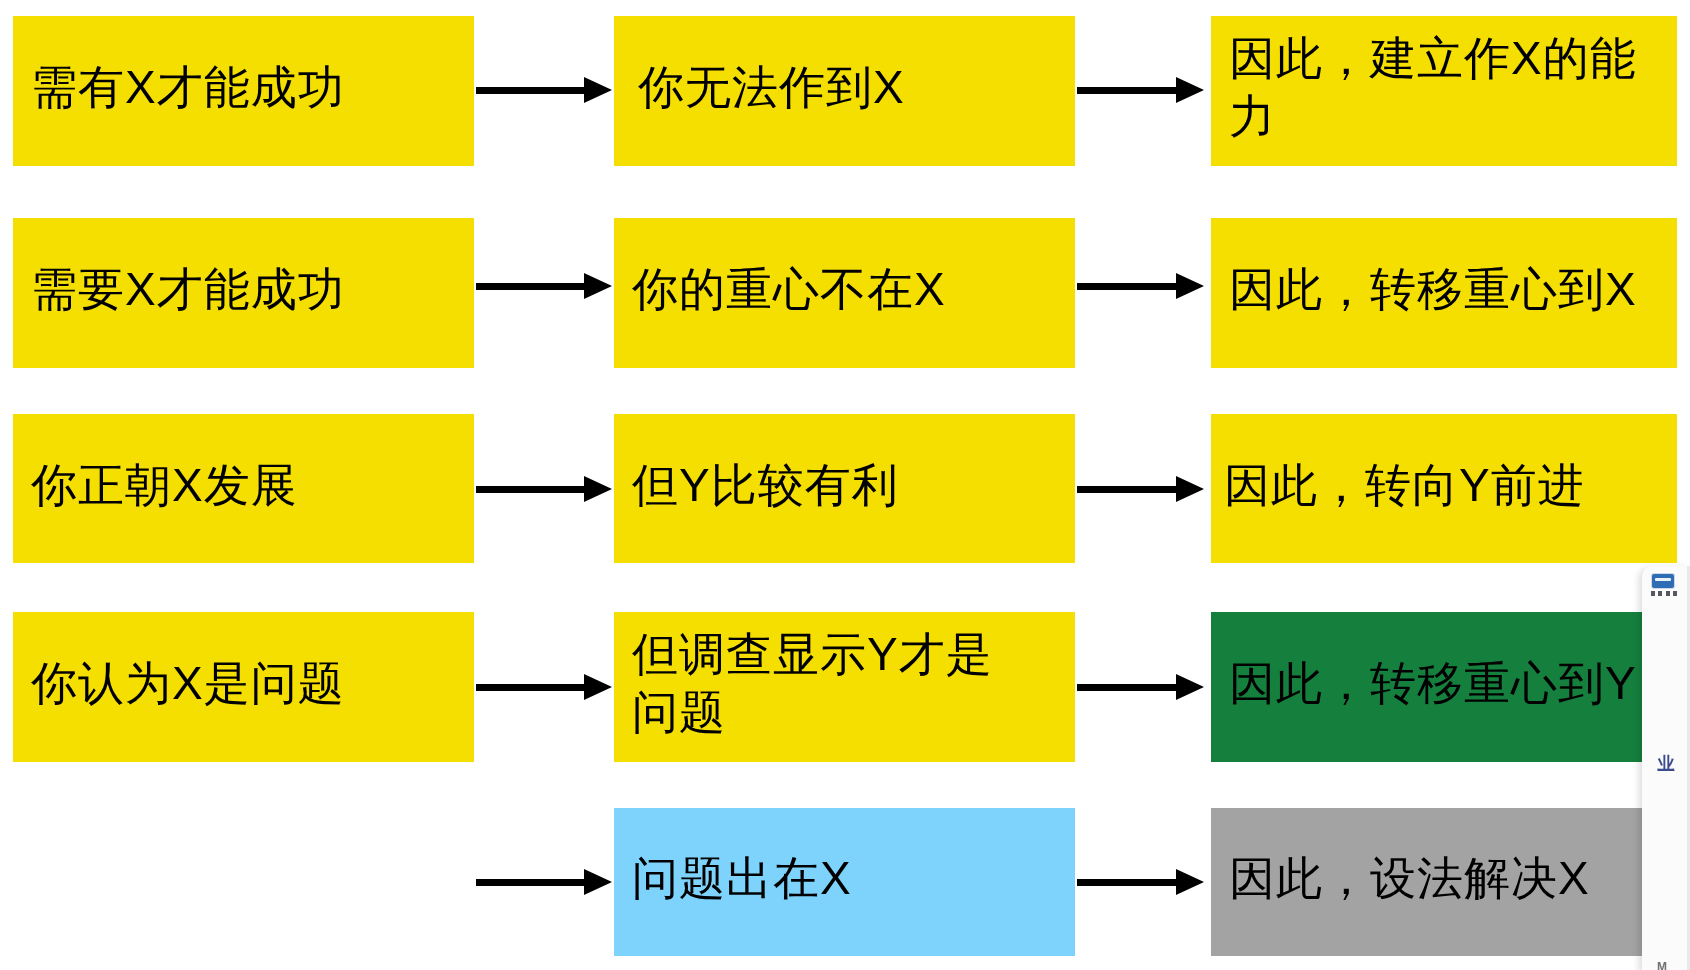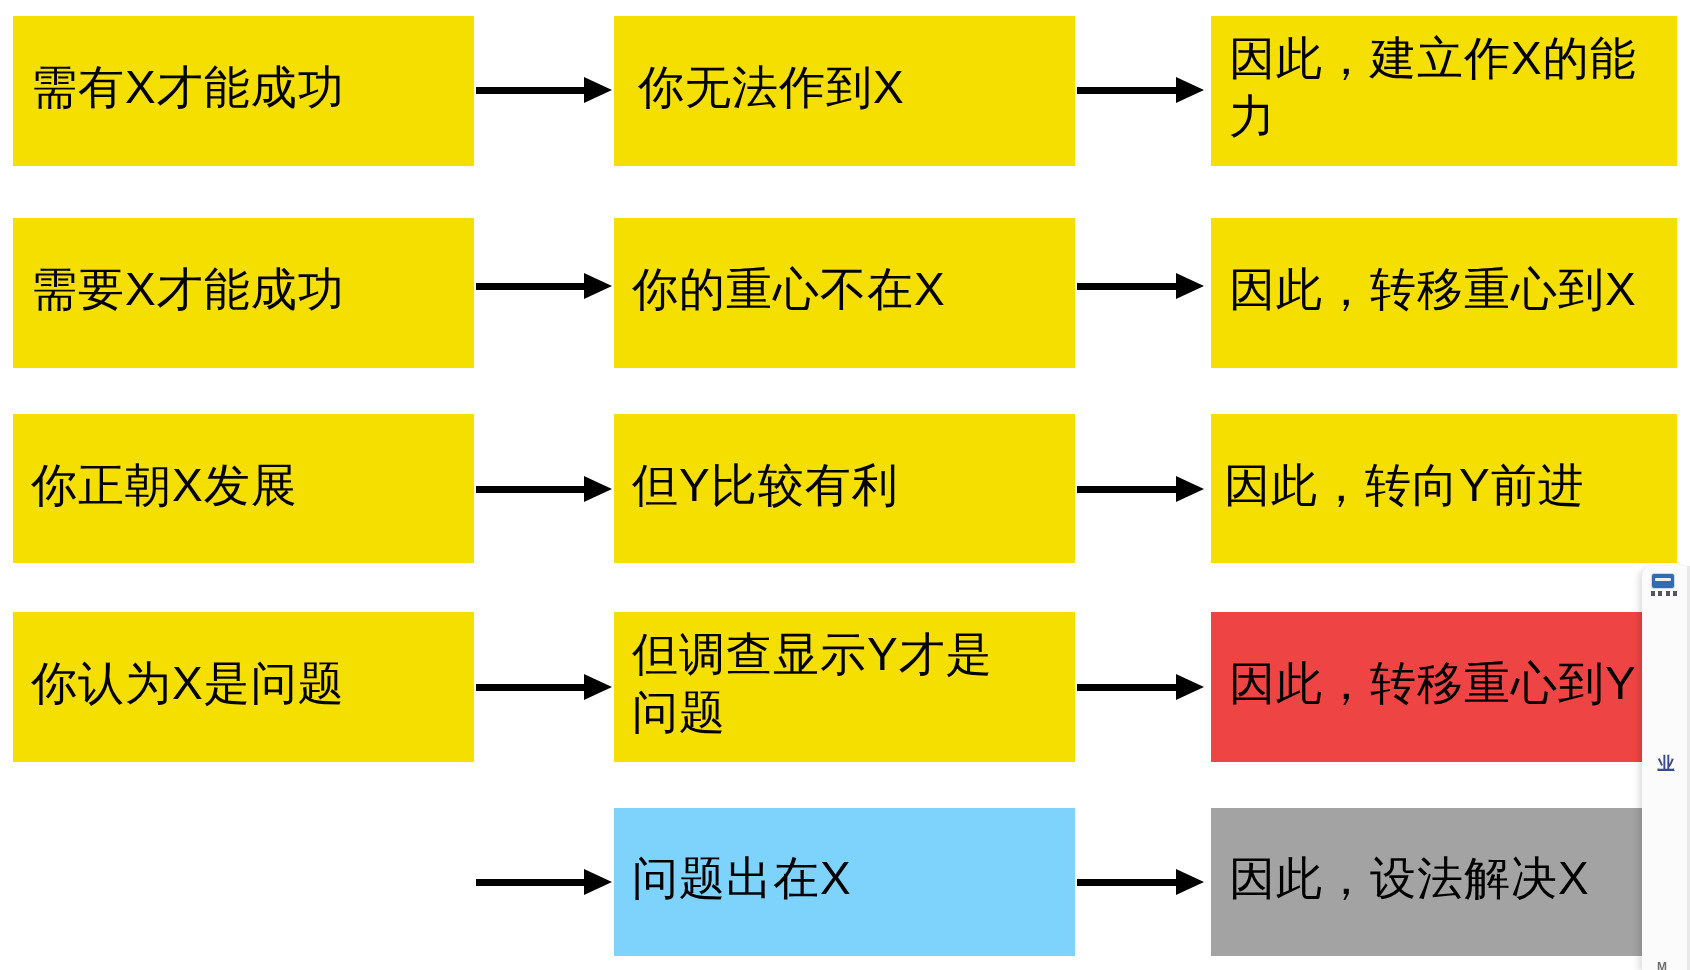--- a/index.html
+++ b/index.html
@@ -129,21 +129,21 @@
   <div class="flow-arrow a1 ar3">
       <div class="shaft" style="background: rgb(0, 0, 0);"></div>
       <div class="head" style="border-left-color: rgb(0, 0, 0);"></div>
     </div>
   <div class="flow-box r3 c1" style="background: rgb(245, 223, 0); color: rgb(0, 0, 0);">但调查显示Y才是
 问题</div>
   <div class="flow-arrow a2 ar3">
       <div class="shaft" style="background: rgb(0, 0, 0);"></div>
       <div class="head" style="border-left-color: rgb(0, 0, 0);"></div>
     </div>
-  <div class="flow-box r3 c2" style="background: #ef4444; color: rgb(0, 0, 0);">因此，转移重心到Y</div>
+  <div class="flow-box r3 c2" style="background: #15803d; color: rgb(0, 0, 0);">因此，转移重心到Y</div>
 
   <div class="flow-arrow a1 ar4">
       <div class="shaft" style="background: rgb(0, 0, 0);"></div>
       <div class="head" style="border-left-color: rgb(0, 0, 0);"></div>
     </div>
   <div class="flow-box r4 c1" style="background: #7dd3fc; color: rgb(0, 0, 0);">问题出在X</div>
   <div class="flow-arrow a2 ar4">
       <div class="shaft" style="background: rgb(0, 0, 0);"></div>
       <div class="head" style="border-left-color: rgb(0, 0, 0);"></div>
     </div>

